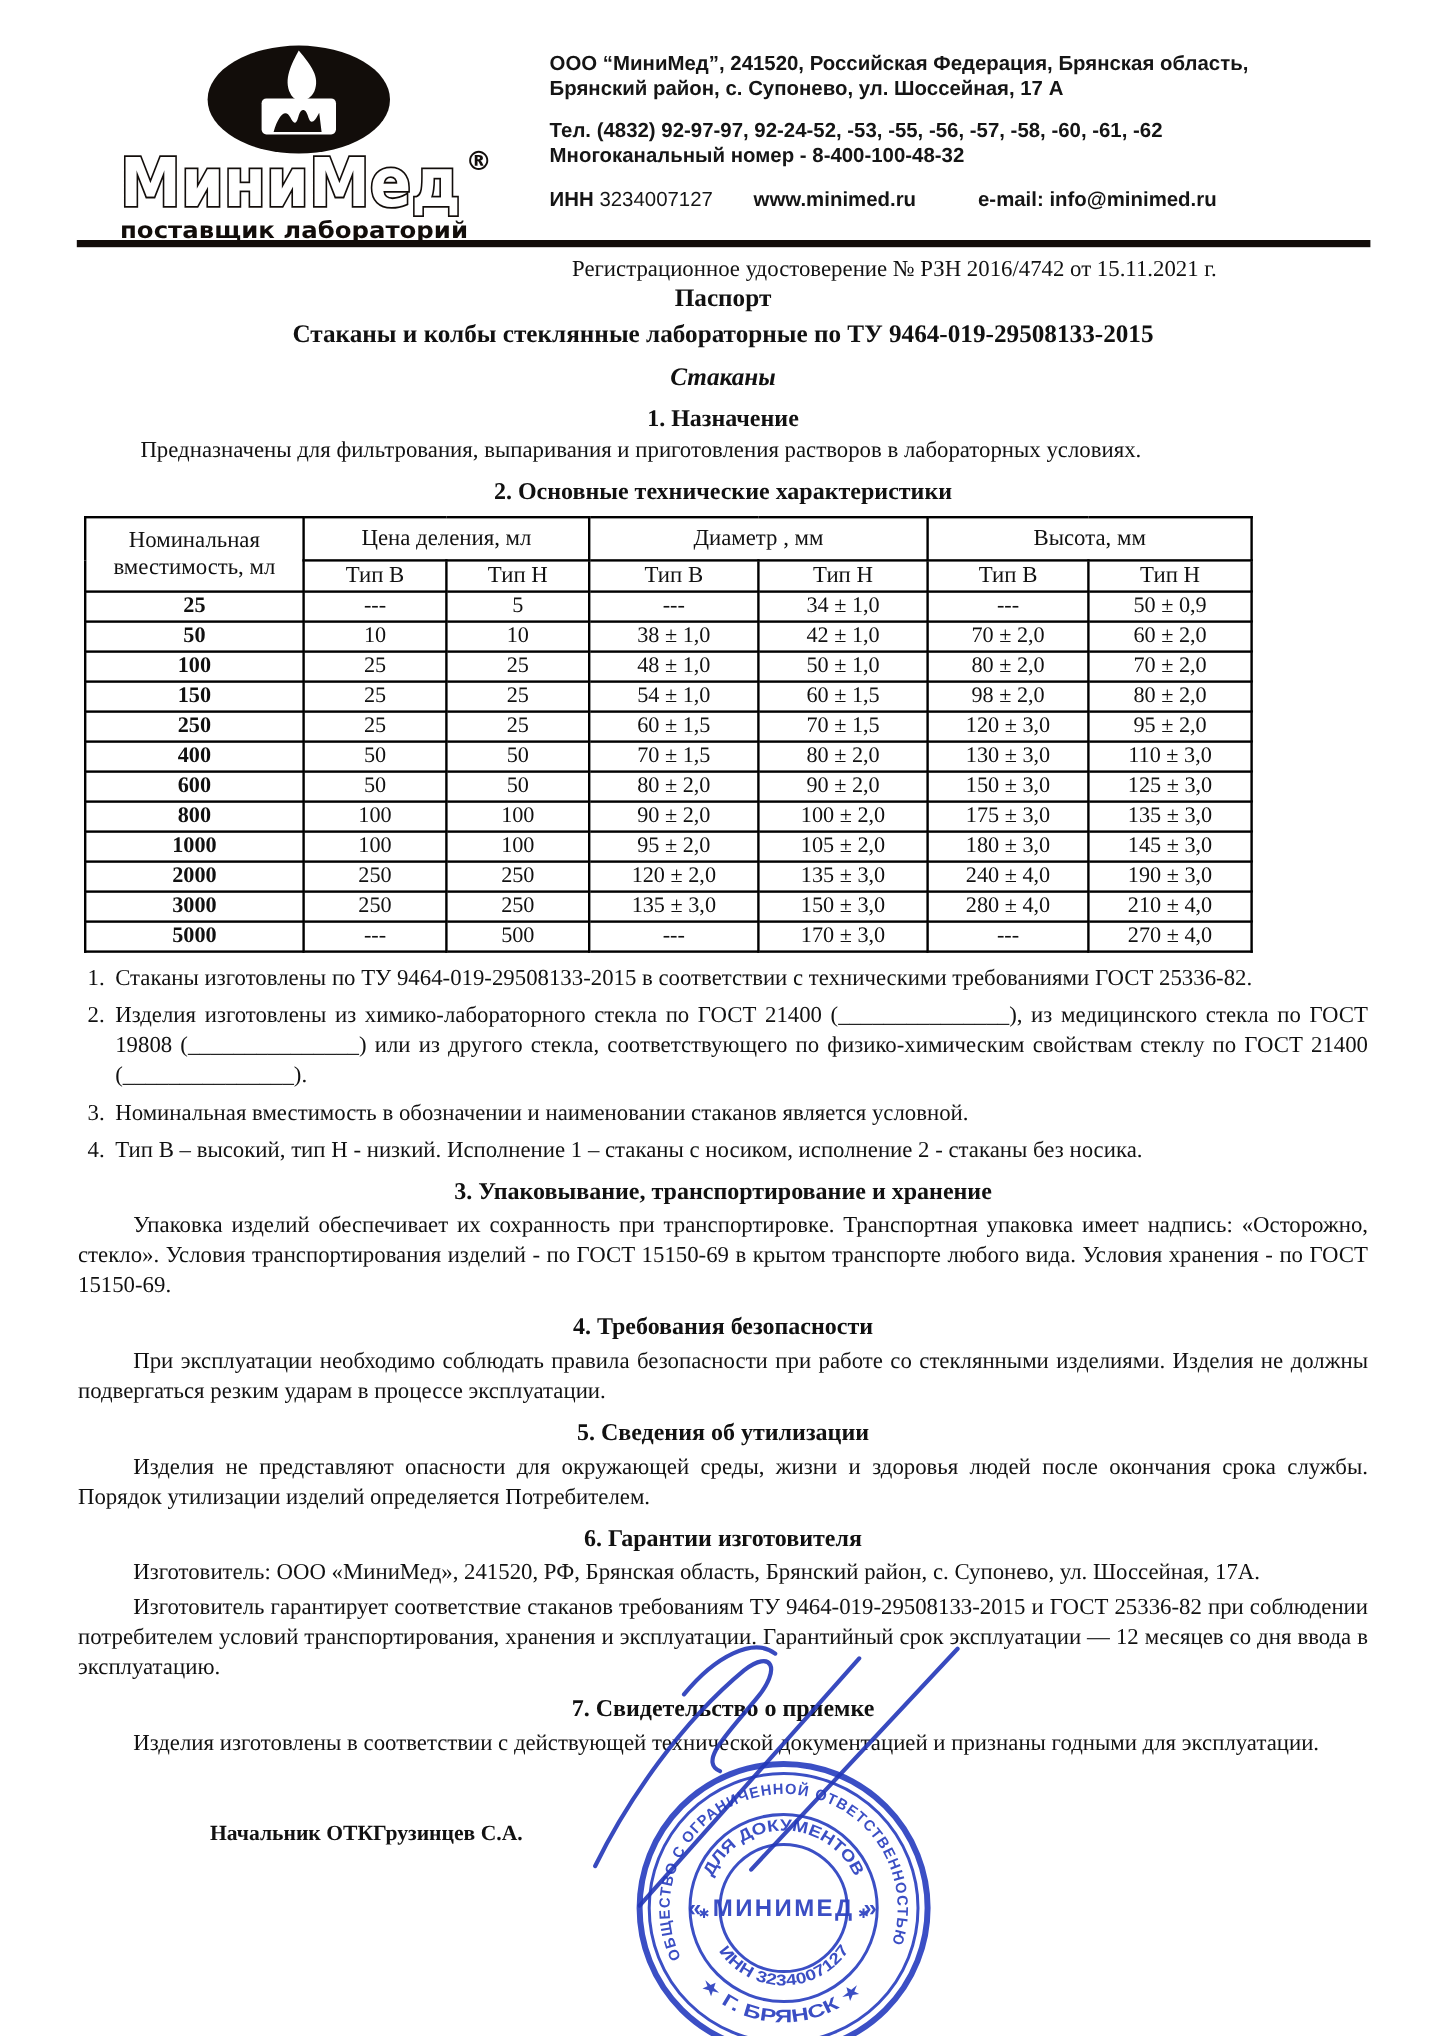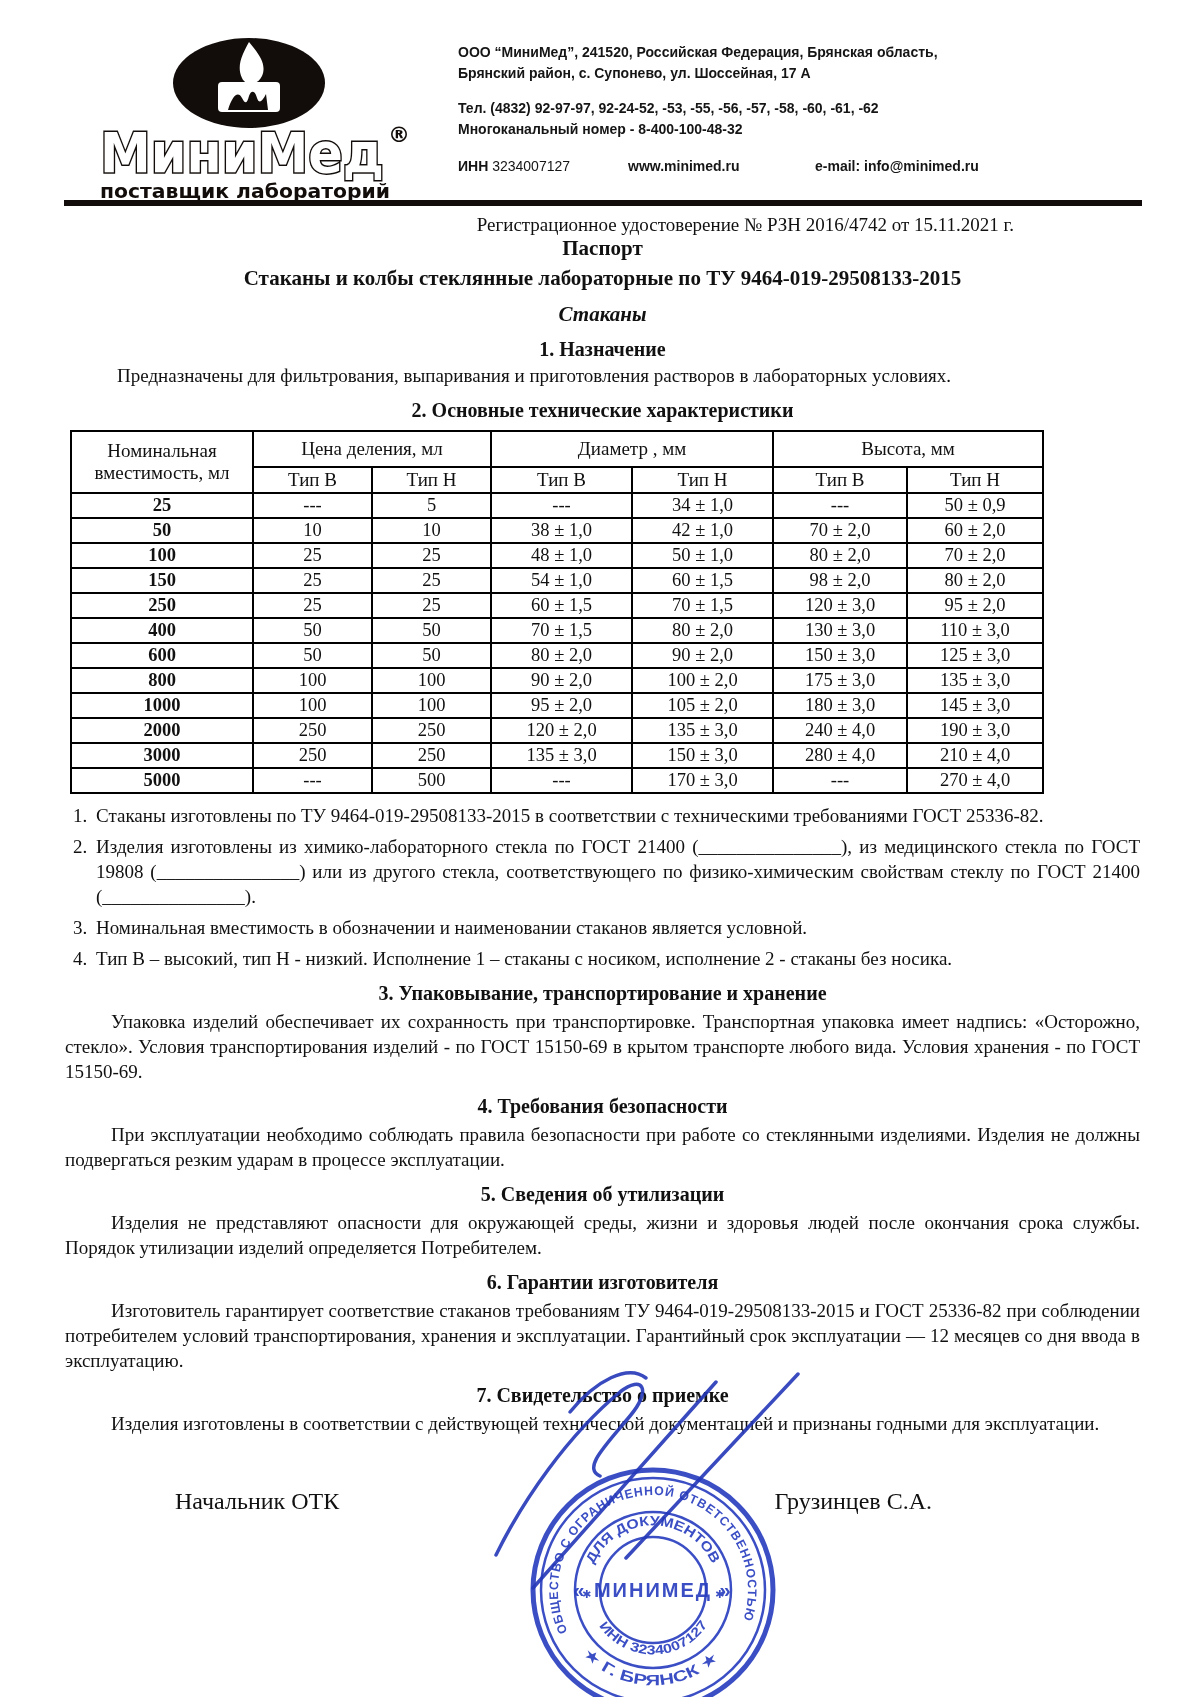--- a/index.html
+++ b/index.html
@@ -9,21 +9,21 @@
     background:#ffffff; color:#111;
     font-family:"Liberation Serif","DejaVu Serif",serif;
     overflow:hidden;
   }
   
   .header { position:relative; height:206px; }
   .logo-wrap { position:absolute; left:96px; top:20px; }
   .company-info {
     position:absolute; left:458px; top:42px; width:640px;
     font-family:"Liberation Sans","DejaVu Sans",sans-serif;
-    font-weight:bold; font-size:14px; line-height:21px; color:#151515;
+    font-weight:bold; font-size:17px; line-height:21px; color:#151515;
   }
   .company-info .block { margin-bottom:14px; }
   .inn-row { display:flex; align-items:baseline; margin-top:16px; }
   .inn-pair { width:170px; }
   .inn-label { font-weight:bold; }
   .inn-value { font-weight:normal; }
   .site { width:187px; }
   .rule { position:absolute; left:64px; right:58px; bottom:0; height:6px; background:#120d0a; }
   
   .content { padding:0 60px 0 65px; }
@@ -40,23 +40,23 @@
     font-size:18.5px; padding:1px 2px;
   }
   table.spec th { font-weight:normal; font-size:19px; }
   table.spec td.cap { font-weight:bold; }
   table.spec tbody td { height:24px; }
   
   ol.notes { margin:9px 0 0 0; padding-left:27px; font-size:19px; }
   ol.notes li { margin-bottom:6px; line-height:25px; text-align:justify; padding-left:4px; }
   
   .sign-row {
-    display:flex; justify-content:space-between; align-items:baseline;
+    display:flex; justify-content:flex-start; align-items:baseline;
     margin-top:52px; padding:0 208px 0 110px;
-    font-size:24px; font-weight:normal;
+    font-size:18px; font-weight:bold;
   }
   .stamp-wrap { position:absolute; left:478px; top:1350px; width:350px; height:347px; }
   .stamp-text { font-family:"Liberation Sans","DejaVu Sans",sans-serif; font-weight:bold; }
 </style>
 </head>
 <body>
 
 <div class="page">
 
   <div class="header">
@@ -269,20 +269,21 @@
       <p class="body">При эксплуатации необходимо соблюдать правила безопасности при работе со стеклянными изделиями. Изделия не должны подвергаться резким ударам в процессе эксплуатации.</p>
     </div>
 
     <div>
       <div class="sec-head">5.  Сведения об утилизации</div>
       <p class="body">Изделия не представляют опасности для окружающей среды, жизни и здоровья людей после окончания срока службы. Порядок утилизации изделий определяется Потребителем.</p>
     </div>
 
     <div>
       <div class="sec-head">6.  Гарантии изготовителя</div>
+      <p class="body">Изготовитель: ООО «МиниМед», 241520, РФ, Брянская область, Брянский район, с. Супонево, ул. Шоссейная, 17А.</p>
       <p class="body">Изготовитель гарантирует соответствие стаканов требованиям ТУ 9464-019-29508133-2015 и ГОСТ 25336-82 при соблюдении потребителем условий транспортирования, хранения и эксплуатации. Гарантийный срок эксплуатации — 12 месяцев со дня ввода в эксплуатацию.</p>
     </div>
 
     <div>
       <div class="sec-head">7.  Свидетельство о приемке</div>
       <p class="body">Изделия изготовлены в соответствии с действующей технической документацией и признаны годными для эксплуатации.</p>
     </div>
 
     <div class="sign-row">
       <span>Начальник ОТК</span>

